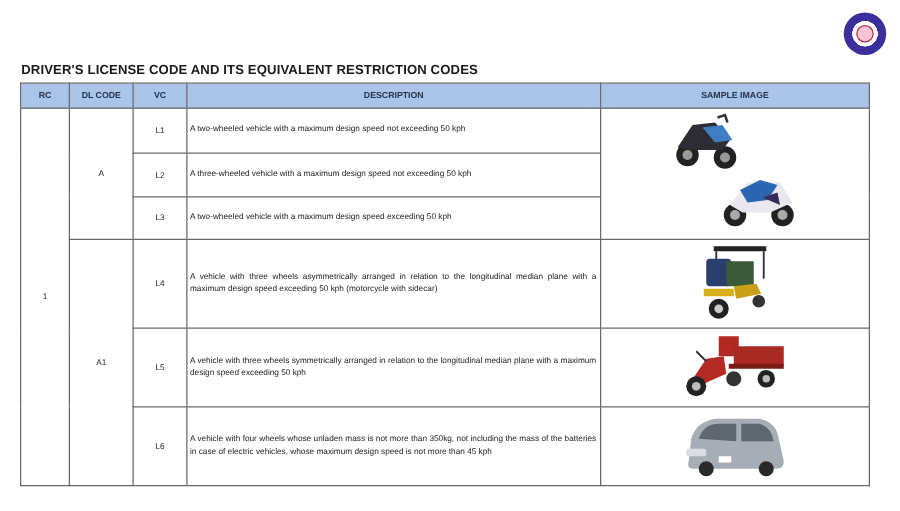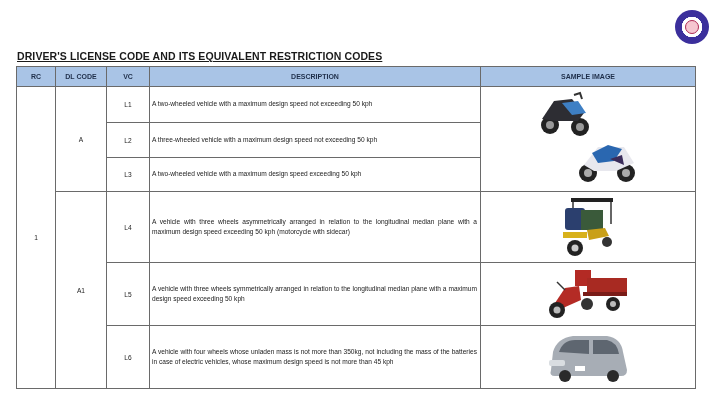--- a/index.html
+++ b/index.html
@@ -1,17 +1,17 @@
 <!DOCTYPE html>
 <html><head>
 <meta charset="utf-8">
 <style>
   html, body { margin:0; padding:0; background:#fff; }
   body { width:720px; height:409px; position:relative; overflow:hidden; font-family:"Liberation Sans", sans-serif; color:#222; }
-  .title { position:absolute; left:17px; top:50px; font-size:10.5px; font-weight:bold; color:#1a1a1a; letter-spacing:0.1px;text-decoration:underline; }
+  .title { position:absolute; left:17px; top:50px; font-size:10.5px; font-weight:bold; color:#1a1a1a; letter-spacing:0.1px; }
   .logo { position:absolute; left:675px; top:10px; width:34px; height:34px; border-radius:50%;
           background:radial-gradient(circle, #f6c6d0 0 28%, #ffffff 29% 42%, #3b2f9c 43% 100%); }
   .logo .inner { position:absolute; left:10px; top:10px; width:14px; height:14px; border-radius:50%; border:1.5px solid #b0305a; box-sizing:border-box; }
   table { position:absolute; left:16px; top:66px; border-collapse:collapse; table-layout:fixed; }
   th, td { border:1.5px solid #6a6a6a; padding:0; }
   th { background:#a9c4e6; height:19px; font-size:7px; font-weight:bold; color:#1f2f4a; text-align:center; }
   td { font-size:6.6px; text-align:center; vertical-align:middle; }
   td.desc { text-align:justify; padding:0 3px 0 2px; line-height:10.5px; }
   .img-cell { position:relative; }
 </style>

